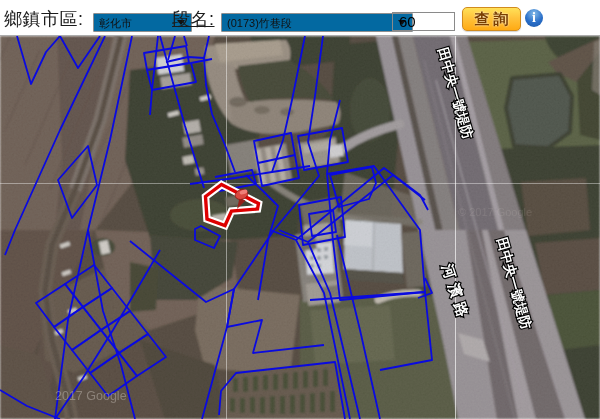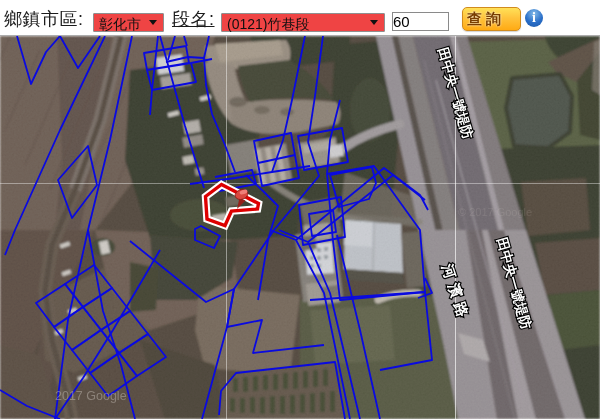--- a/index.html
+++ b/index.html
@@ -1,45 +1,45 @@
 <!DOCTYPE html>
 <html><head>
 <meta charset="utf-8">
 <style>
   html,body{margin:0;padding:0;background:#fff;}
   #app{position:relative;width:600px;height:419px;overflow:hidden;font-family:"Liberation Sans",sans-serif;}
   #bar{position:absolute;left:0;top:0;width:600px;height:35px;background:#fff;border-bottom:1px solid #adadad;}
   .lbl{position:absolute;top:7px;font-size:18px;color:#1c1c1c;letter-spacing:0.5px;}
-  .sel{position:absolute;top:13px;height:17px;background:#ef4444;border:1px solid #8f8f8f;border-radius:1px;font-size:14px;color:#111;}
+  .sel{position:absolute;top:13px;height:17px;background:#0369a1;border:1px solid #8f8f8f;border-radius:1px;font-size:11px;color:#111;padding-left:28px;}
   .sel .tx{position:absolute;left:5px;top:2px;}
   .sel .ar{position:absolute;right:6px;top:6px;width:0;height:0;border-left:4px solid transparent;border-right:4px solid transparent;border-top:5px solid #111;}
-  #num{position:absolute;left:392px;top:12px;width:55px;height:17px;border:1px solid #8a8a8a;font-size:15px;color:#000;line-height:18px;}
+  #num{position:absolute;left:392px;top:12px;width:55px;height:17px;border:1px solid #8a8a8a;font-size:15px;color:#000;padding-left:6px;line-height:18px;}
   #btn{position:absolute;left:462px;top:7px;width:57px;height:22px;border:1px solid #d18b1e;border-radius:5px;background:linear-gradient(#ffe158,#ffc33c 45%,#ffaa14);box-shadow:0 1px 1px rgba(0,0,0,.18);}
-  #btn span{position:absolute;left:0;top:2px;width:100%;text-align:left;font-size:15px;font-weight:bold;color:#7a3e00;letter-spacing:4px;text-indent:4px;text-shadow:0 0 2px #fff;}
+  #btn span{position:absolute;left:0;top:2px;width:100%;text-align:center;font-size:15px;font-weight:bold;color:#7a3e00;letter-spacing:4px;text-indent:4px;text-shadow:0 0 2px #fff;}
   #info{position:absolute;left:525px;top:9px;width:18px;height:18px;border-radius:50%;background:radial-gradient(circle at 50% 25%, #85bce8, #2a6fc9 55%, #1c57a8);}
   #info span{position:absolute;left:0;top:1px;width:100%;text-align:center;color:#fff;font-family:"Liberation Serif",serif;font-weight:bold;font-size:14px;}
   #map{position:absolute;left:0;top:36px;}
 </style>
 </head>
 <body>
 <div id="app">
 
 <div id="bar">
 
   <span class="lbl" style="left:4px;">鄉鎮市區:</span>
 
   <span class="sel" style="left:93px;width:69px;">
         <span class="tx">彰化市</span>
         <span class="ar"></span>
       </span>
 
   <span class="lbl" style="left:172px;text-decoration:underline;">段名:</span>
 
   <span class="sel" style="left:221px;width:162px;">
-        <span class="tx">(0121)竹巷段</span>
+        <span class="tx">(0173)竹巷段</span>
         <span class="ar"></span>
       </span>
 
   <span id="num">60</span>
 
   <span id="btn">
         <span>查詢</span>
       </span>
 
   <span id="info">

